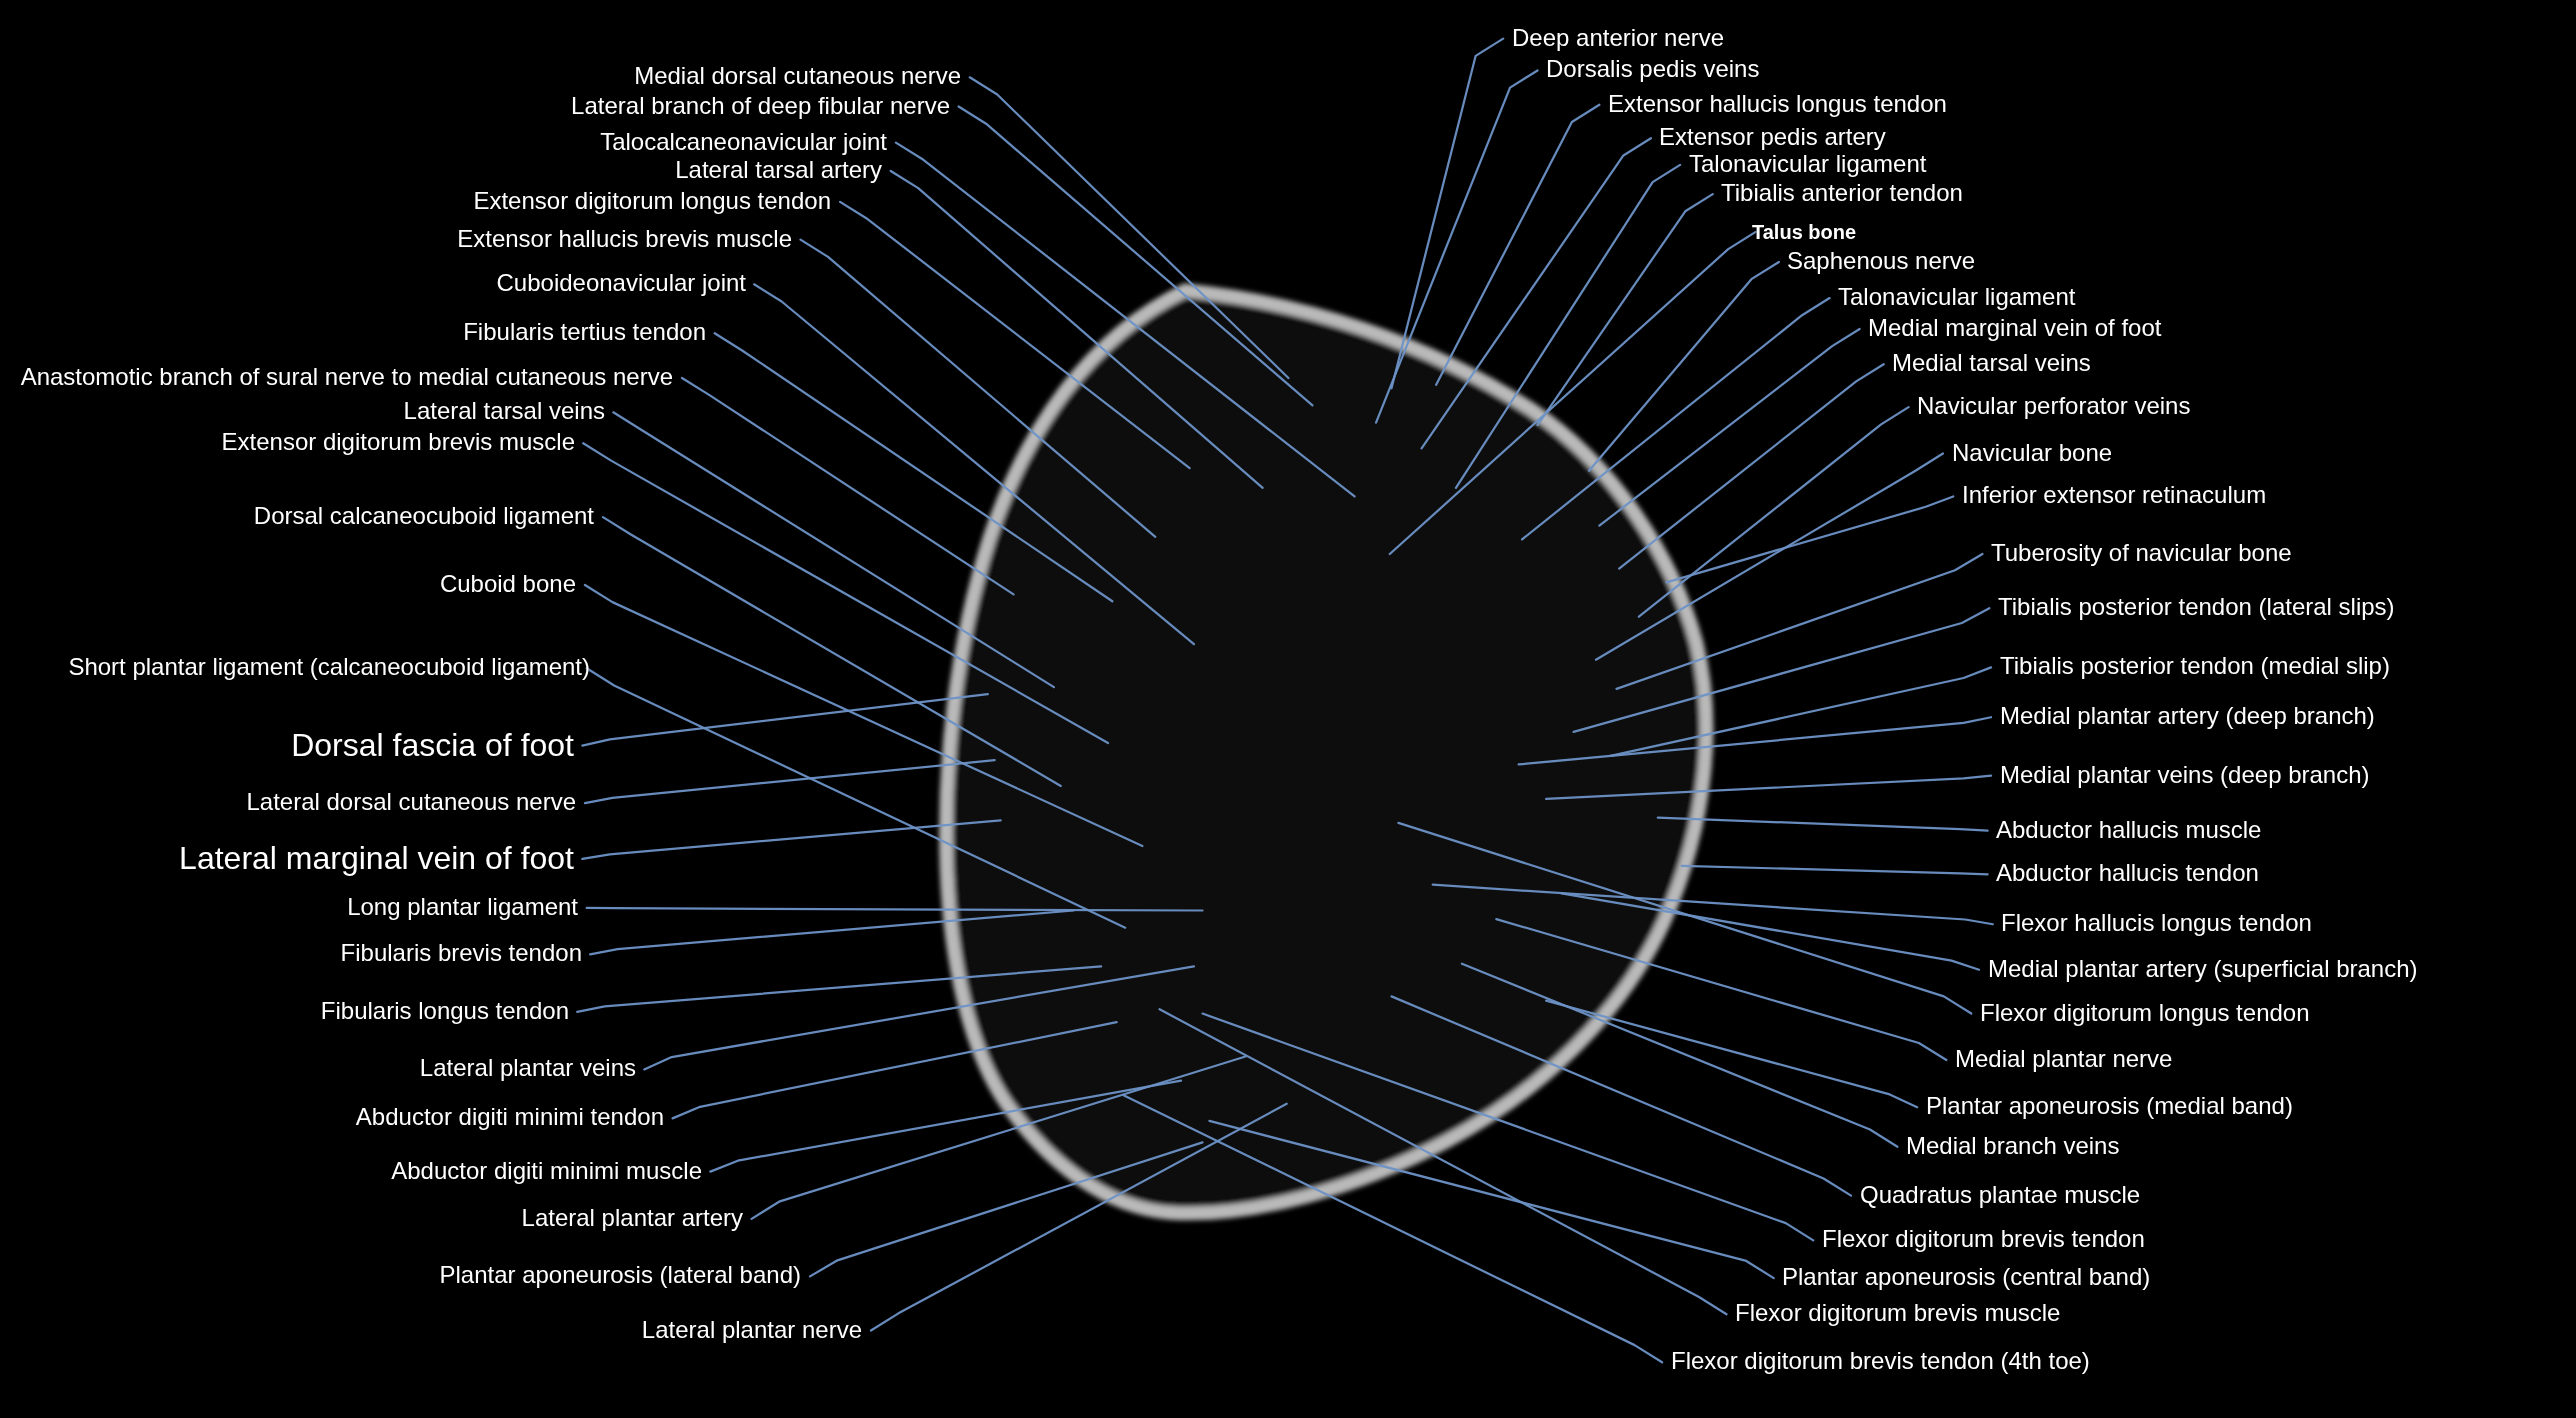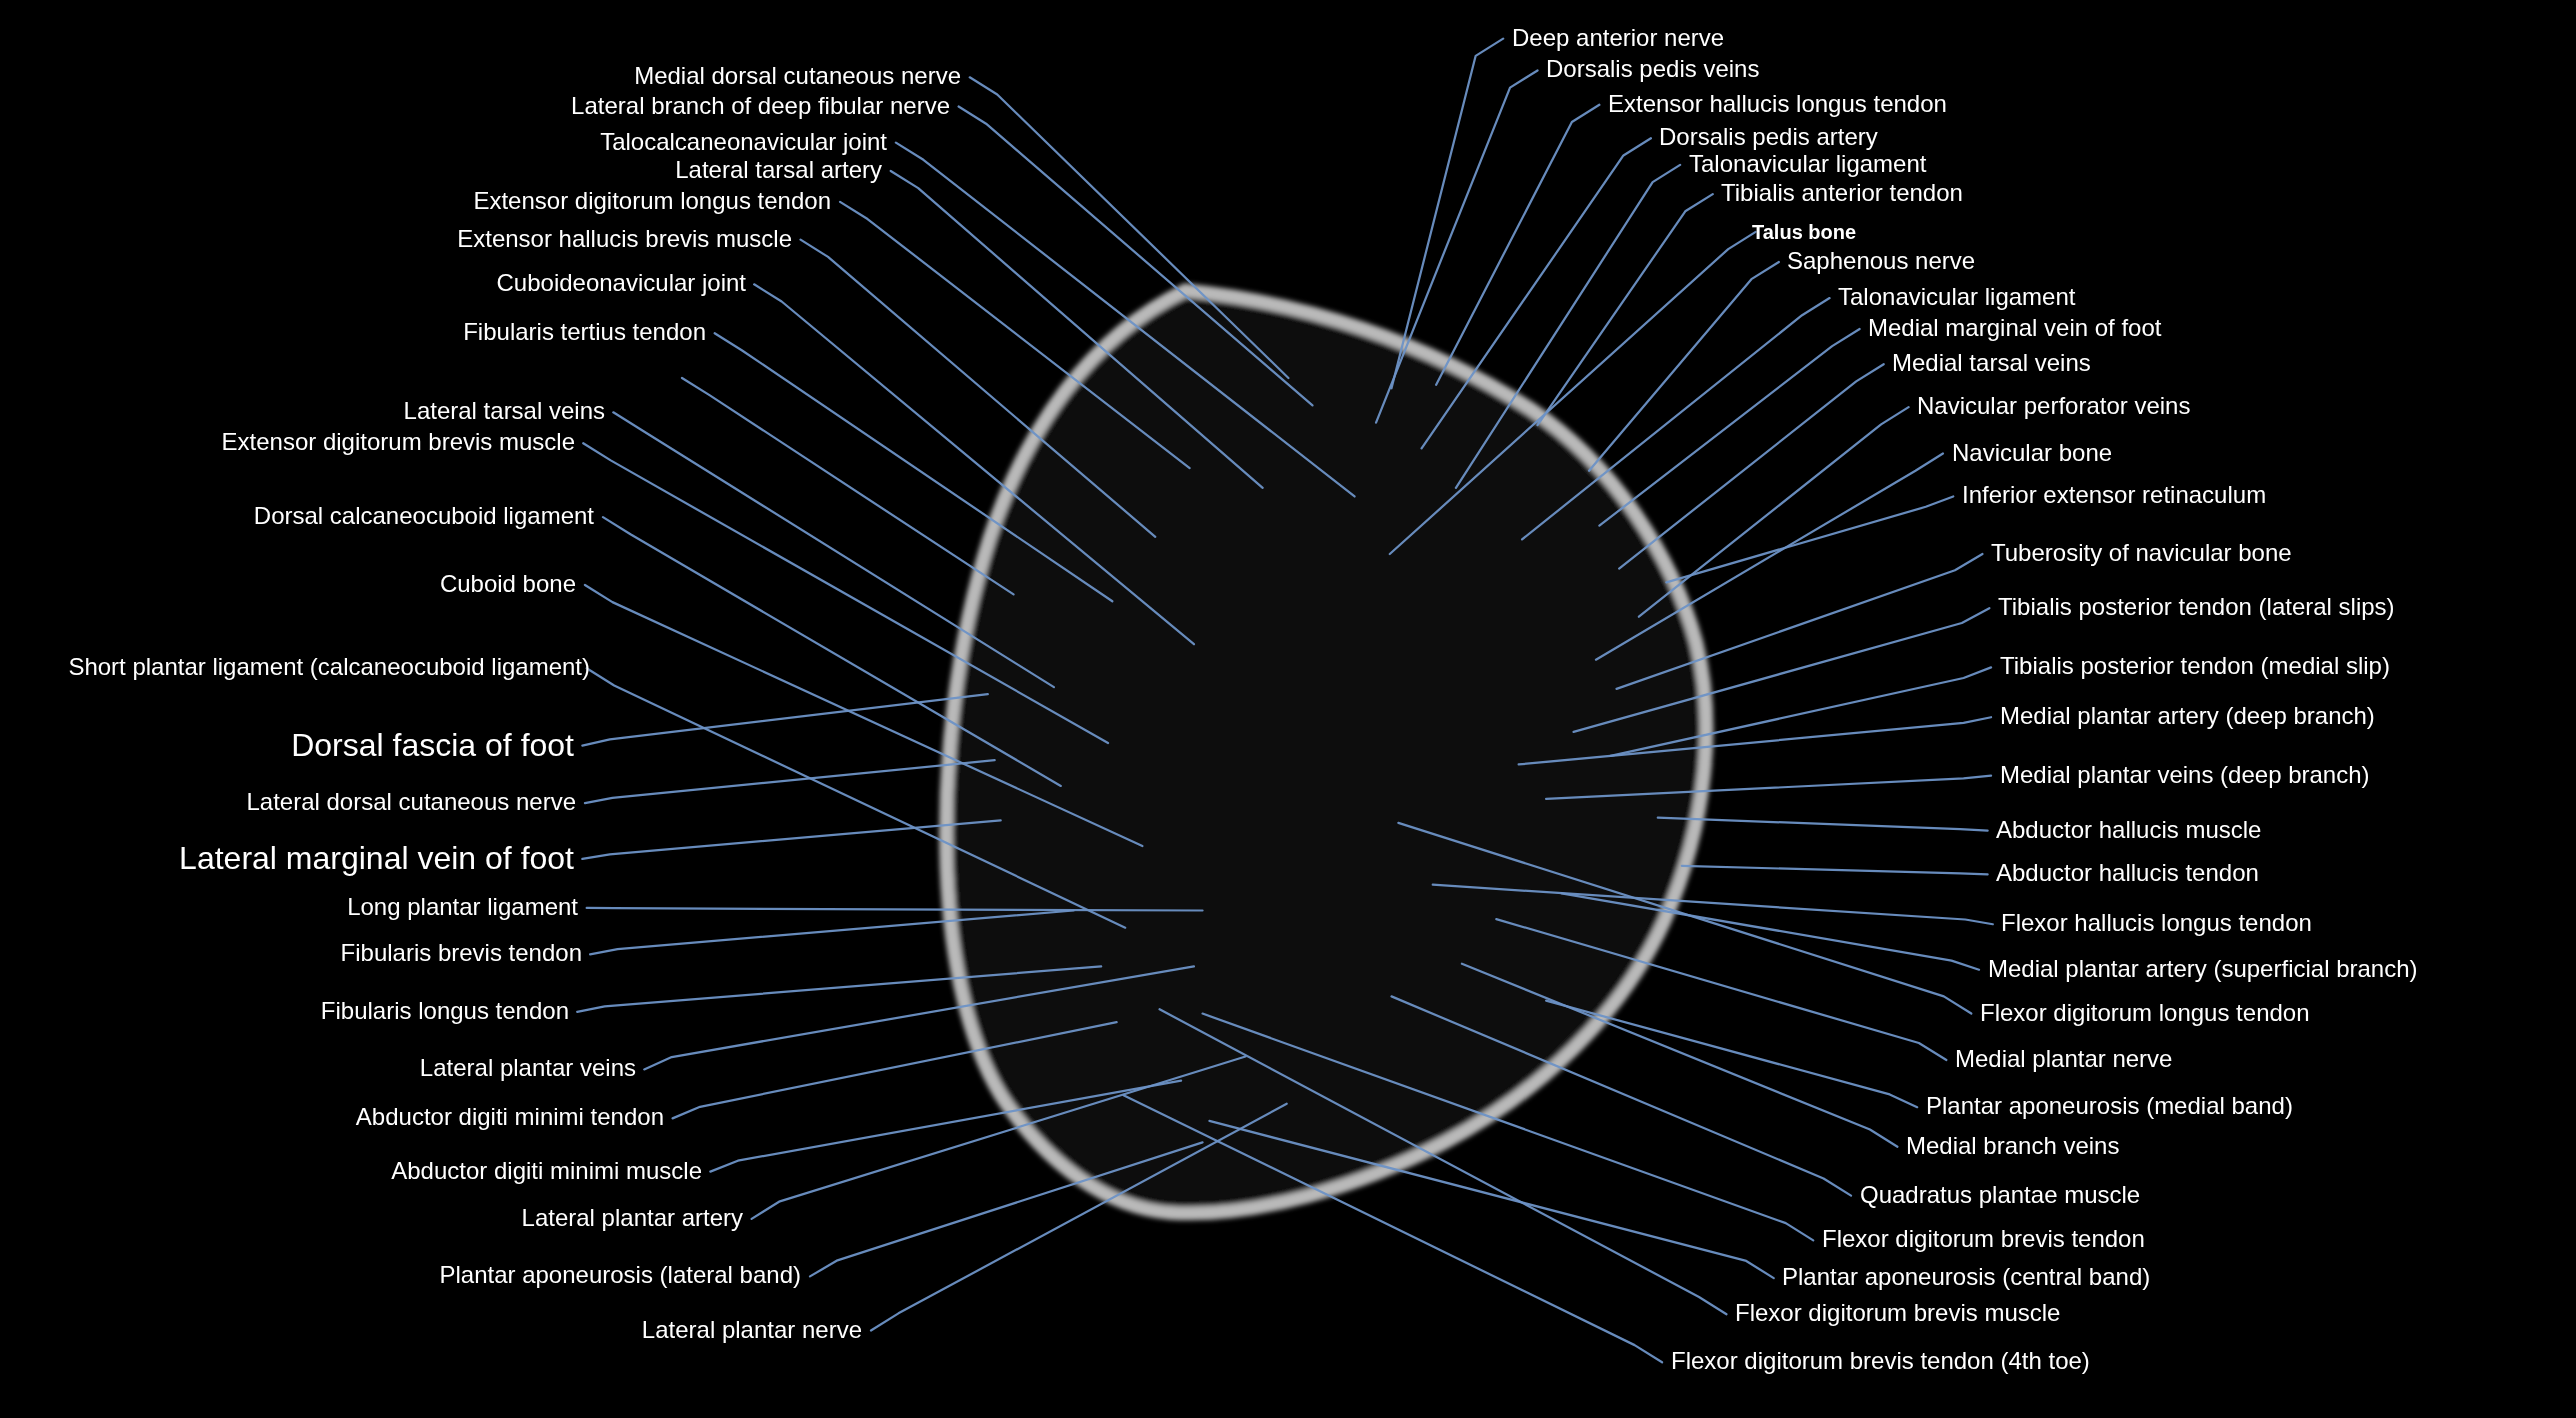--- a/index.html
+++ b/index.html
@@ -145,41 +145,42 @@
 
   <div id="labels-layer">
       <div class="label left" style="left: 961px; top: 77px; font-size: 24px;">Medial dorsal cutaneous nerve</div>
       <div class="label left" style="left: 950px; top: 107px; font-size: 24px;">Lateral branch of deep fibular nerve</div>
       <div class="label left" style="left: 887px; top: 143px; font-size: 24px;">Talocalcaneonavicular joint</div>
       <div class="label left" style="left: 882px; top: 171px; font-size: 24px;">Lateral tarsal artery</div>
       <div class="label left" style="left: 831px; top: 202px; font-size: 24px;">Extensor digitorum longus tendon</div>
       <div class="label left" style="left: 792px; top: 240px; font-size: 24px;">Extensor hallucis brevis muscle</div>
       <div class="label left" style="left: 746px; top: 284px; font-size: 24px;">Cuboideonavicular joint</div>
       <div class="label left" style="left: 706px; top: 333px; font-size: 24px;">Fibularis tertius tendon</div>
+      <div class="label left" style="left: 673px; top: 378px; font-size: 24px;">Anastomotic branch of sural nerve to medial cutaneous nerve</div>
       <div class="label left" style="left: 605px; top: 412px; font-size: 24px;">Lateral tarsal veins</div>
       <div class="label left" style="left: 575px; top: 443px; font-size: 24px;">Extensor digitorum brevis muscle</div>
       <div class="label left" style="left: 594px; top: 517px; font-size: 24px;">Dorsal calcaneocuboid ligament</div>
       <div class="label left" style="left: 576px; top: 585px; font-size: 24px;">Cuboid bone</div>
       <div class="label left" style="left: 578px; top: 668px; font-size: 24px; margin-left: 12px;">Short plantar ligament (calcaneocuboid ligament)</div>
       <div class="label left" style="left: 574px; top: 746px; font-size: 32px;">Dorsal fascia of foot</div>
       <div class="label left" style="left: 576px; top: 803px; font-size: 24px;">Lateral dorsal cutaneous nerve</div>
       <div class="label left" style="left: 574px; top: 859px; font-size: 32px;">Lateral marginal vein of foot</div>
       <div class="label left" style="left: 578px; top: 908px; font-size: 24px;">Long plantar ligament</div>
       <div class="label left" style="left: 582px; top: 954px; font-size: 24px;">Fibularis brevis tendon</div>
       <div class="label left" style="left: 569px; top: 1012px; font-size: 24px;">Fibularis longus tendon</div>
       <div class="label left" style="left: 636px; top: 1069px; font-size: 24px;">Lateral plantar veins</div>
       <div class="label left" style="left: 664px; top: 1118px; font-size: 24px;">Abductor digiti minimi tendon</div>
       <div class="label left" style="left: 702px; top: 1172px; font-size: 24px;">Abductor digiti minimi muscle</div>
       <div class="label left" style="left: 743px; top: 1219px; font-size: 24px;">Lateral plantar artery</div>
       <div class="label left" style="left: 801px; top: 1276px; font-size: 24px;">Plantar aponeurosis (lateral band)</div>
       <div class="label left" style="left: 862px; top: 1331px; font-size: 24px;">Lateral plantar nerve</div>
       <div class="label right" style="left: 1512px; top: 39px; font-size: 24px;">Deep anterior nerve</div>
       <div class="label right" style="left: 1546px; top: 70px; font-size: 24px;">Dorsalis pedis veins</div>
       <div class="label right" style="left: 1608px; top: 105px; font-size: 24px;">Extensor hallucis longus tendon</div>
-      <div class="label right" style="left: 1659px; top: 138px; font-size: 24px;">Dorsalis pedis artery</div>
+      <div class="label right" style="left: 1659px; top: 138px; font-size: 24px;">Extensor pedis artery</div>
       <div class="label right" style="left: 1689px; top: 165px; font-size: 24px;">Talonavicular ligament</div>
       <div class="label right" style="left: 1721px; top: 194px; font-size: 24px;">Tibialis anterior tendon</div>
       <div class="label right" style="left: 1752px; top: 232px; font-size: 20px; font-weight: bold;">Talus bone</div>
       <div class="label right" style="left: 1787px; top: 262px; font-size: 24px;">Saphenous nerve</div>
       <div class="label right" style="left: 1838px; top: 298px; font-size: 24px;">Talonavicular ligament</div>
       <div class="label right" style="left: 1868px; top: 329px; font-size: 24px;">Medial marginal vein of foot</div>
       <div class="label right" style="left: 1892px; top: 364px; font-size: 24px;">Medial tarsal veins</div>
       <div class="label right" style="left: 1917px; top: 407px; font-size: 24px;">Navicular perforator veins</div>
       <div class="label right" style="left: 1952px; top: 454px; font-size: 24px;">Navicular bone</div>
       <div class="label right" style="left: 1962px; top: 496px; font-size: 24px;">Inferior extensor retinaculum</div>

